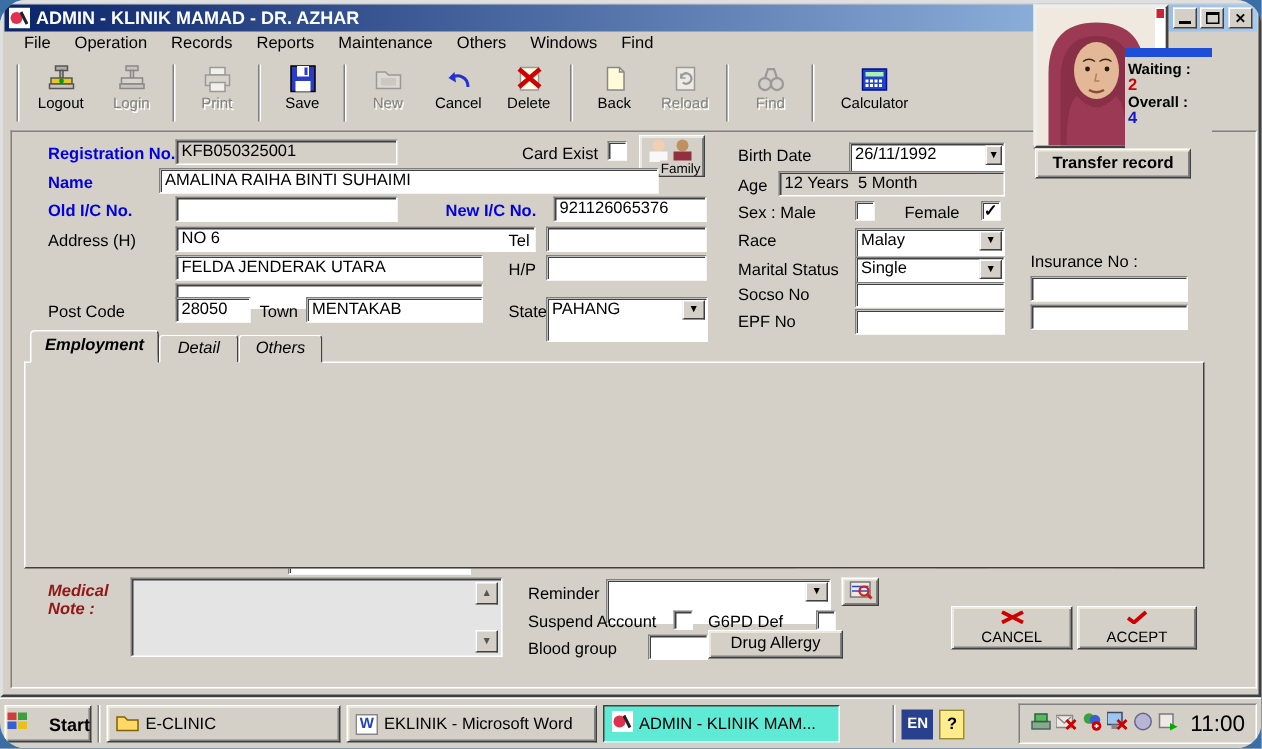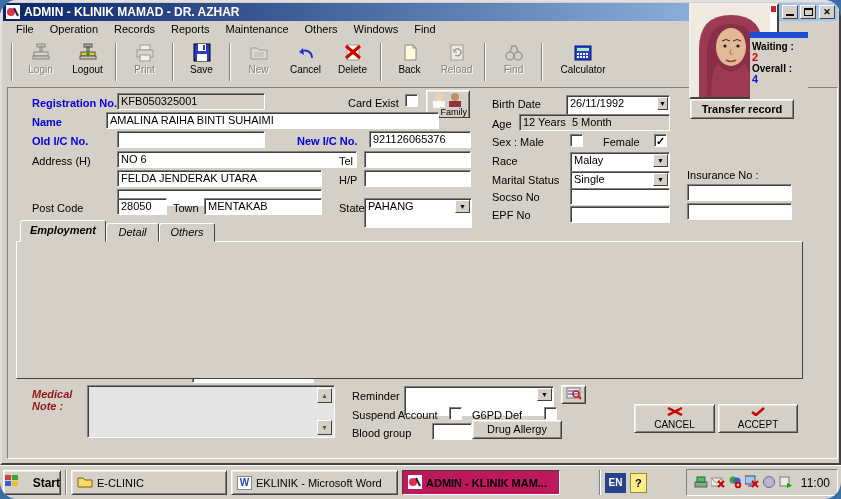--- a/index.html
+++ b/index.html
@@ -78,29 +78,29 @@
 
   
   .taskbar { position:absolute; left:0; top:465px; width:841px; height:34px; background:#d4d0c8;
              border-top:1px solid #fff; display:flex; align-items:center; padding:0 3px; gap:4px; }
   .startbtn { width:58px; height:25px; background:#d4d0c8; border:1px solid; border-color:#fff #404040 #404040 #fff;
               box-shadow:inset 1px 1px 0 #ece9d8, inset -1px -1px 0 #808080;
               display:flex; align-items:center; justify-content:space-between; gap:3px; font-weight:bold; font-size:12px; }
   .taskitem { height:25px; background:#d4d0c8; border:1px solid; border-color:#fff #404040 #404040 #fff;
               box-shadow:inset 1px 1px 0 #ece9d8, inset -1px -1px 0 #808080;
               display:flex; align-items:center; gap:4px; padding:0 5px; white-space:nowrap; overflow:hidden; }
-  .taskitem.active { background:#be185d; border-color:#404040 #fff #fff #404040; box-shadow:none; font-weight:bold; }
+  .taskitem.active { background:#5eead4; border-color:#404040 #fff #fff #404040; box-shadow:none; font-weight:normal; }
   .tbsep { width:2px; height:25px; border-left:1px solid #808080; border-right:1px solid #fff; }
   .lang { width:21px; height:20px; background:#29418d; color:#fff; font-weight:bold; font-size:10px;
           display:flex; align-items:center; justify-content:center; }
   .helpind { width:17px; height:20px; background:#ffec8b; border:1px solid #9a8a30; font-weight:bold;
              display:flex; align-items:center; justify-content:center; }
   .tray { margin-left:auto; height:27px; border:1px solid; border-color:#808080 #fff #fff #808080;
           display:flex; align-items:center; gap:3px; padding:0 7px; }
-  .clock { margin-left:5px; font-size:12px; }
+  .clock { margin-left:5px; font-size:15px; }
   .wicon { width:15px; height:14px; background:#fff; border:1px solid #888; color:#2244bb; font-weight:bold;
            font-size:10px; line-height:12px; text-align:center; }
 </style>
 </head>
 <body>
 
 <div id="screen">
   <div class="win">
 
     <div class="titlebar">
@@ -129,38 +129,38 @@
       <span class="mitem">Records</span>
       <span class="mitem">Reports</span>
       <span class="mitem">Maintenance</span>
       <span class="mitem">Others</span>
       <span class="mitem">Windows</span>
       <span class="mitem">Find</span>
     </div>
 
     <div class="toolbar">
       <span class="tsep"></span>
-      <span class="toolbtn dis">
-        <span class="ticon"><svg width="22" height="20">
-              <rect x="7" y="1" width="8" height="3" fill="#c8c4bc" stroke="#888"></rect>
-              <rect x="10" y="4" width="2" height="5" fill="#c8c4bc" stroke="#888"></rect>
-              <rect x="4" y="9" width="14" height="4" fill="#d8d4cc" stroke="#888"></rect>
-              <rect x="3" y="13" width="16" height="3" fill="#c8c4bc" stroke="#888"></rect>
-            </svg></span>
-        <span>Login</span>
-      </span>
       <span class="toolbtn">
         <span class="ticon"><svg width="22" height="20">
               <rect x="7" y="1" width="8" height="3" fill="#b0ada6" stroke="#555"></rect>
               <rect x="10" y="4" width="2" height="5" fill="#b0ada6" stroke="#555"></rect>
               <rect x="4" y="9" width="14" height="4" fill="#e8c820" stroke="#555"></rect>
               <circle cx="11" cy="11" r="1.6" fill="#00a000"></circle>
               <rect x="3" y="13" width="16" height="3" fill="#c8c4bc" stroke="#555"></rect>
             </svg></span>
         <span>Logout</span>
+      </span>
+      <span class="toolbtn dis">
+        <span class="ticon"><svg width="22" height="20">
+              <rect x="7" y="1" width="8" height="3" fill="#c8c4bc" stroke="#888"></rect>
+              <rect x="10" y="4" width="2" height="5" fill="#c8c4bc" stroke="#888"></rect>
+              <rect x="4" y="9" width="14" height="4" fill="#d8d4cc" stroke="#888"></rect>
+              <rect x="3" y="13" width="16" height="3" fill="#c8c4bc" stroke="#888"></rect>
+            </svg></span>
+        <span>Login</span>
       </span>
       <span class="tsep"></span>
       <span class="toolbtn dis">
         <span class="ticon"><svg width="22" height="20">
               <rect x="6" y="2" width="10" height="5" fill="#f2f0ea" stroke="#999"></rect>
               <rect x="3" y="7" width="16" height="7" fill="#d8d4cc" stroke="#999"></rect>
               <rect x="6" y="12" width="10" height="6" fill="#f2f0ea" stroke="#999"></rect>
             </svg></span>
         <span>Print</span>
       </span>

